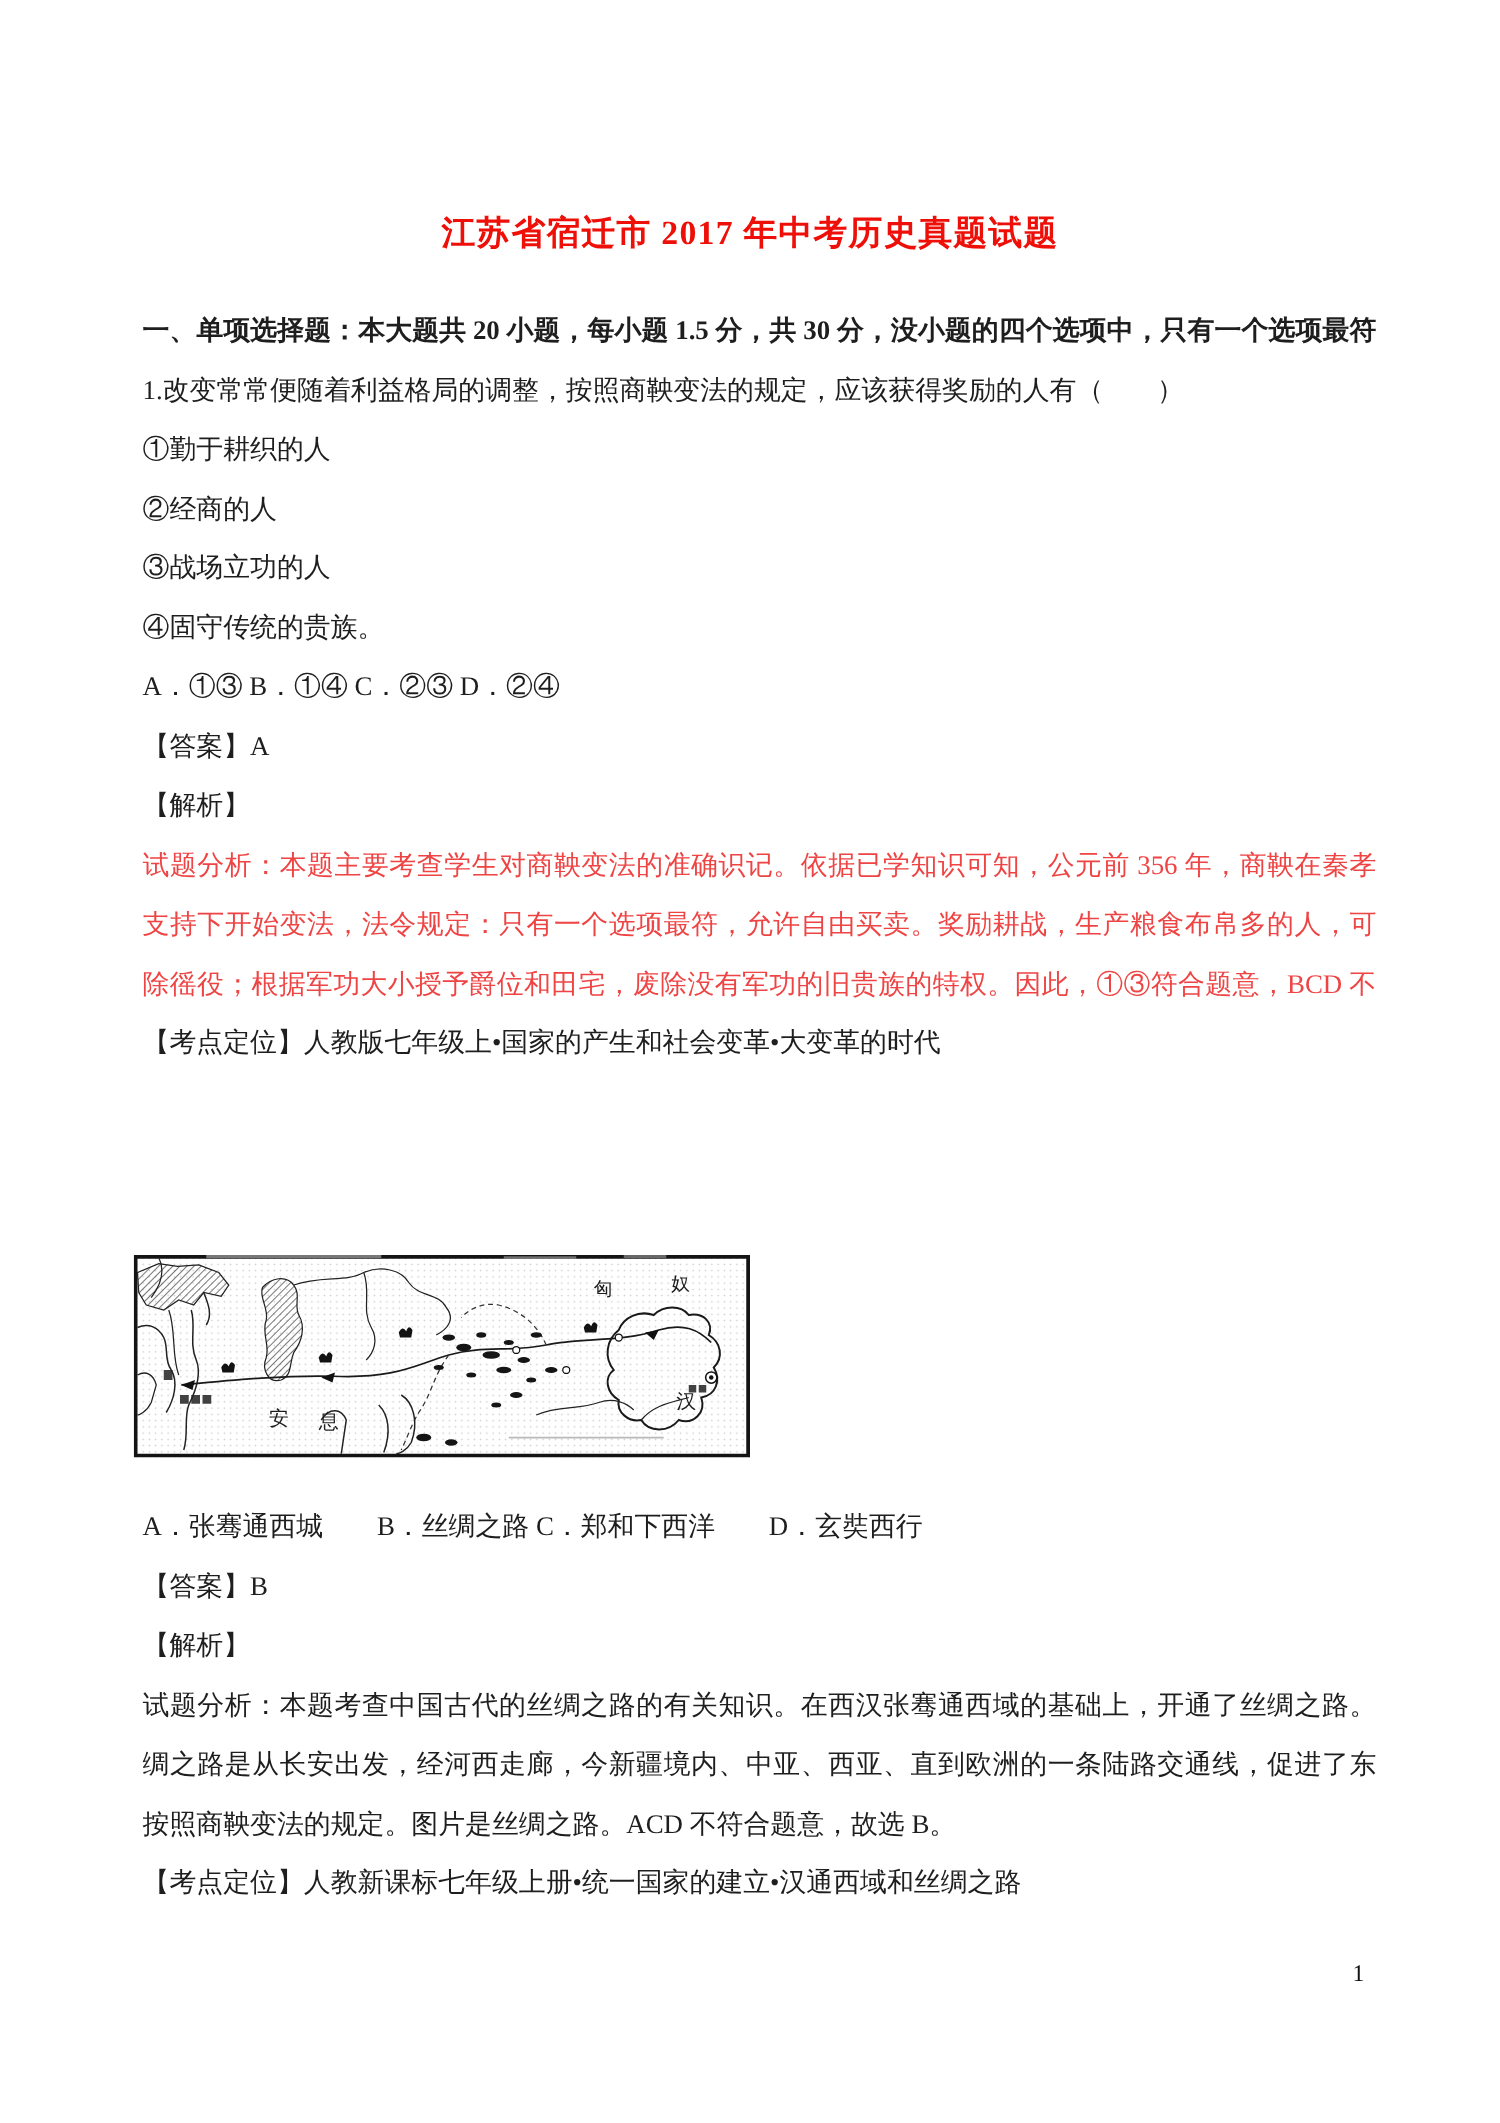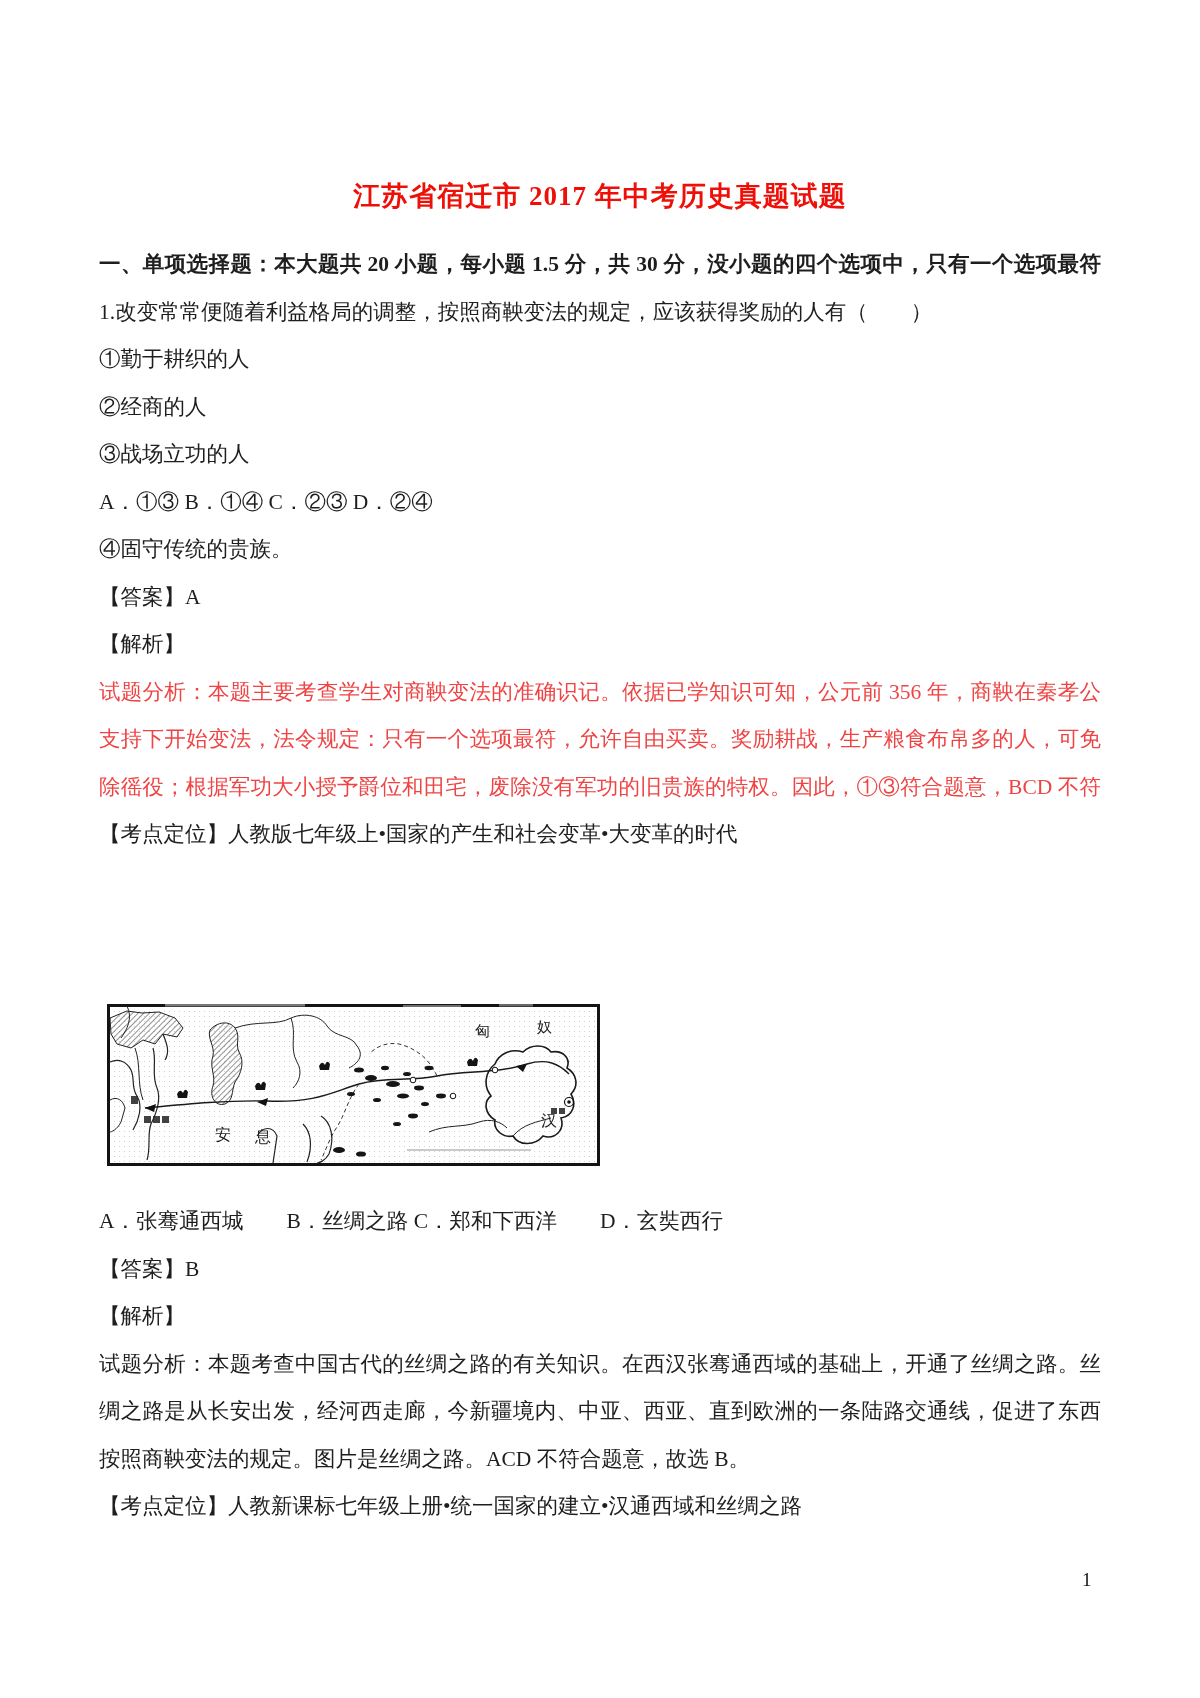--- a/index.html
+++ b/index.html
@@ -6,32 +6,32 @@
   .page{
     position:relative;
     width:1200px;height:1698px;
     background:#ffffff;
     font-family:"Liberation Serif","DejaVu Serif",serif;
     color:#1e1e1e;
     font-size:21.5px;
     overflow:hidden;
   }
   .title{
-    position:absolute;top:178px;left:0;width:100%;
+    position:absolute;top:168px;left:0;width:100%;
     text-align:center;
     font-size:27px;font-weight:bold;
     color:#ee1008;
     letter-spacing:1px;
   }
   .block{position:absolute;left:99px;width:1002px;}
   .blockA{top:241px;}
   .blockB{top:1198px;}
   .ln{
     height:47.5px;line-height:47.5px;
-    white-space:nowrap;overflow:visible;
+    white-space:nowrap;overflow:visible;margin-left:15px;
   }
   .just{
     white-space:normal;
     text-align:justify;
     text-align-last:justify;
     overflow:hidden;
   }
   .bold{font-weight:bold;}
   .red{color:#ef4444;}
   .map-wrap{
@@ -52,22 +52,22 @@
 <div class="page">
 
   <div class="title">江苏省宿迁市 2017 年中考历史真题试题</div>
 
   <div class="block blockA">
     <div class="ln bold just">一、单项选择题：本大题共 20 小题，每小题 1.5 分，共 30 分，没小题的四个选项中，只有一个选项最符</div>
     <div class="ln">1.改变常常便随着利益格局的调整，按照商鞅变法的规定，应该获得奖励的人有（　　）</div>
     <div class="ln">①勤于耕织的人</div>
     <div class="ln">②经商的人</div>
     <div class="ln">③战场立功的人</div>
+    <div class="ln">④固守传统的贵族。</div>
     <div class="ln">A．①③ B．①④ C．②③ D．②④</div>
-    <div class="ln">④固守传统的贵族。</div>
     <div class="ln">【答案】A</div>
     <div class="ln">【解析】</div>
     <div class="ln red just">试题分析：本题主要考查学生对商鞅变法的准确识记。依据已学知识可知，公元前 356 年，商鞅在秦孝公</div>
     <div class="ln red just">支持下开始变法，法令规定：只有一个选项最符，允许自由买卖。奖励耕战，生产粮食布帛多的人，可免</div>
     <div class="ln red just">除徭役；根据军功大小授予爵位和田宅，废除没有军功的旧贵族的特权。因此，①③符合题意，BCD 不符</div>
     <div class="ln">【考点定位】人教版七年级上•国家的产生和社会变革•大变革的时代</div>
   </div>
 
   <div class="map-wrap">
     <svg viewBox="0 0 493 162" width="493" height="162">

